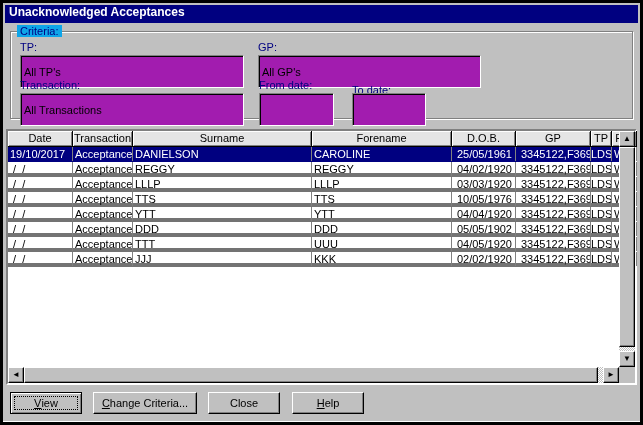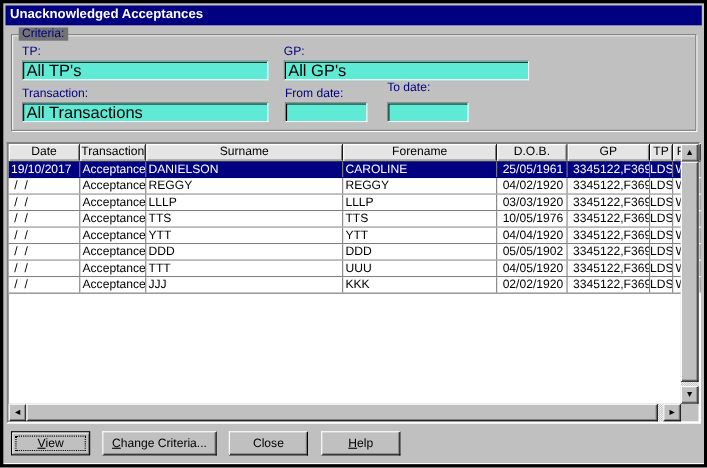--- a/index.html
+++ b/index.html
@@ -17,49 +17,49 @@
     background:#000080;color:#fff;display:flex;align-items:flex-start;
     padding-left:4px;font-size:12px;font-weight:bold;
   }
   
   .group{
     position:absolute;left:7px;top:28px;width:623px;height:88px;
     border:1px solid #808080;
     box-shadow:inset 1px 1px 0 #ffffff, 1px 1px 0 #ffffff;
   }
   .legend{
-    position:absolute;top:-7px;left:6px;background:#737373;
+    position:absolute;top:-7px;left:6px;background:#0ea5e9;
     padding:0 3px;color:#000080;
   }
   .flabel{position:absolute;color:#000080;white-space:nowrap;}
   .field{
-    position:absolute;height:18px;background:#5eead4;color:#000;
+    position:absolute;height:33px;background:#a21caf;color:#000;
     border:1px solid;border-color:#808080 #ffffff #ffffff #808080;
     box-shadow:inset 1px 1px 0 #000000;
-    font-family:"Liberation Sans",sans-serif;font-size:15px;
+    font-family:"Liberation Sans",sans-serif;font-size:11px;
     padding:1px 3px;outline:none;margin:0;
   }
   
   .list{
     position:absolute;left:3px;top:126px;width:631px;height:256px;
     border:2px solid;border-color:#808080 #ffffff #ffffff #808080;
     background:#ffffff;
   }
   .hrow{
     position:absolute;left:0;top:0;height:16px;display:flex;
     border-bottom:1px solid #000;
   }
   .hcell{
     flex:none;height:15px;line-height:15px;text-align:center;
     background:#e5e5e5;border-right:1px solid #000;
     box-shadow:inset 1px 1px 0 #ffffff, inset -1px -1px 0 #808080;
     overflow:hidden;white-space:nowrap;
   }
   .rows{position:absolute;left:0;top:16px;width:611px;}
-  .row{display:flex;height:15px;border-bottom:1px solid #737373;background:#fff;}
+  .row{display:flex;height:15px;border-bottom:4px solid #737373;background:#fff;}
   .row.selected{background:#000080;color:#fff;border-bottom-color:#000080;}
   .cell{
     flex:none;height:14px;line-height:14px;border-right:1px solid #808080;
     overflow:hidden;white-space:pre;
   }
   .c0{width:65px}.c1{width:60px}.c2{width:179px}.c3{width:140px}
   .c4{width:64px}.c5{width:75px}.c6{width:21px}.c7{width:25px}
   .al-l{text-align:left;padding-left:2px}
   .al-r{text-align:right;padding-right:3px}
   .al-c{text-align:left}
@@ -128,21 +128,21 @@
 
     <span class="flabel" style="left:247px;top:9px">GP:</span>
     <input class="field" style="left: 247px; top: 23px; width: 223px;" type="text" value="All GP's">
 
     <span class="flabel" style="left:9px;top:47px">Transaction:</span>
     <input class="field" style="left: 9px; top: 61px; width: 224px;" type="text" value="All Transactions">
 
     <span class="flabel" style="left:248px;top:47px">From date:</span>
     <input class="field" style="left: 248px; top: 61px; width: 75px;" type="text" value="">
 
-    <span class="flabel" style="left:341px;top:42px">To date:</span>
+    <span class="flabel" style="left:341px;top:52px">To date:</span>
     <input class="field" style="left: 341px; top: 61px; width: 74px;" type="text" value="">
   </div>
 
   <div class="list">
     <div class="hrow">
         <div class="hcell c0">Date</div>
         <div class="hcell c1">Transaction</div>
         <div class="hcell c2">Surname</div>
         <div class="hcell c3">Forename</div>
         <div class="hcell c4">D.O.B.</div>

